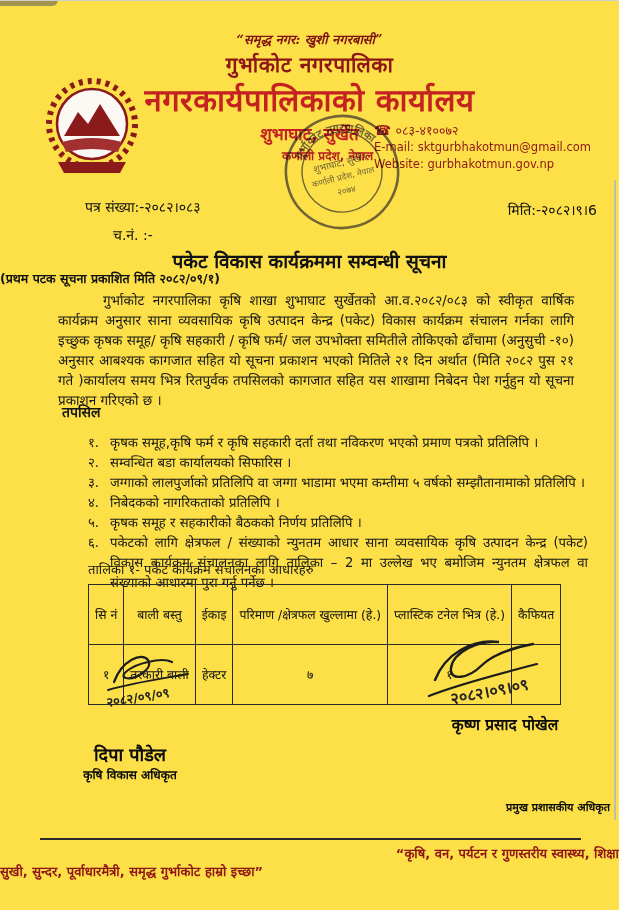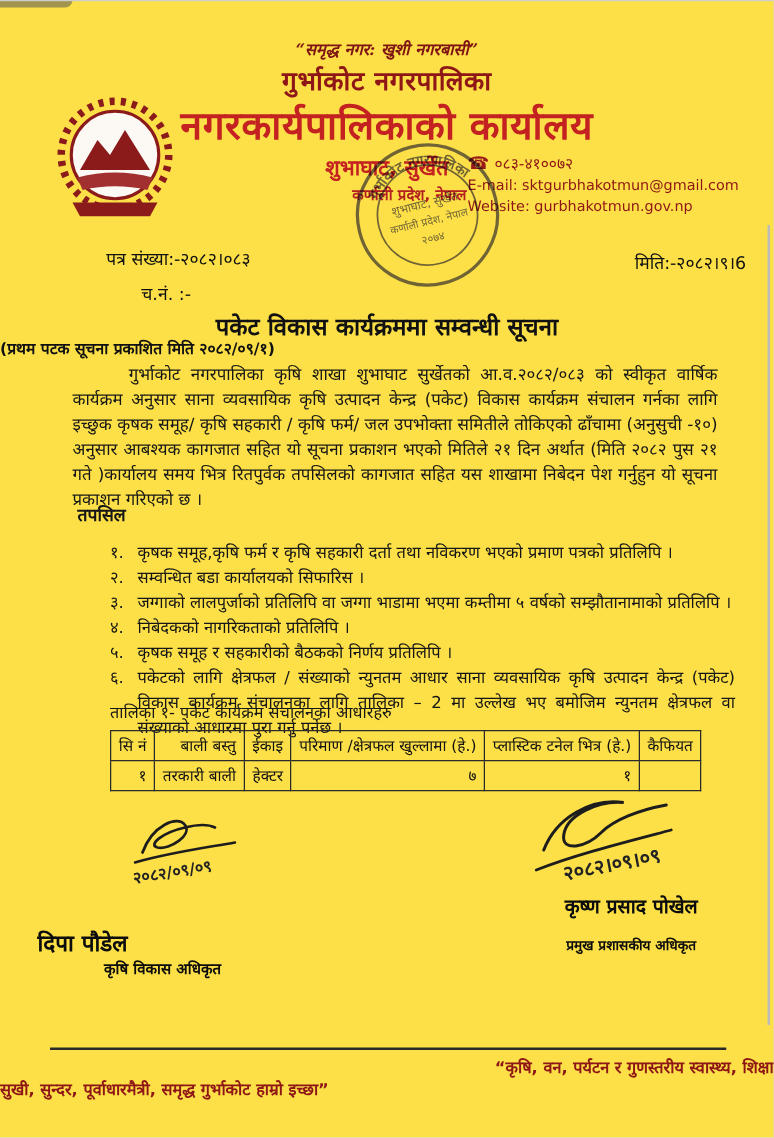--- a/index.html
+++ b/index.html
@@ -29,28 +29,28 @@
   
   .para{left:58px;width:516px;top:290px;font-size:13.5px;line-height:20px;text-align:justify;text-indent:45px;color:#161616;}
   .tapasil{left:62px;top:402px;font-size:14px;font-weight:bold;color:#161616;}
   .list{left:88px;top:433px;width:500px;font-size:13.2px;line-height:20px;color:#161616;}
   .li{display:flex;margin-bottom:0;}
   .li .num{width:22px;flex:none;}
   .li .txt{flex:1;text-align:justify;}
   .tbl-caption{left:88px;top:560px;font-size:13px;color:#161616;}
   
   table.sheet{left:88px;top:584px;border-collapse:collapse;position:absolute;font-size:12.3px;color:#111;}
-  table.sheet td,table.sheet th{border:1.4px solid #2a2a2a;padding:2px 6px;font-weight:normal;text-align:right;height:19px;white-space:nowrap;}
+  table.sheet td,table.sheet th{border:1.4px solid #2a2a2a;padding:20px 6px;font-weight:normal;text-align:center;height:19px;white-space:nowrap;}
   
   .sig-svg{pointer-events:none;}
   .sig-date{font-size:13px;color:#242424;font-weight:bold;}
-  .sig-name-l{left:30px;width:200px;top:742px;font-size:18px;font-weight:bold;color:#0c0c0c;}
+  .sig-name-l{left:30px;width:200px;top:742px;font-size:18px;font-weight:bold;text-align:center;color:#0c0c0c;}
   .sig-title-l{left:30px;width:200px;top:766px;font-size:12px;font-weight:bold;text-align:center;color:#0c0c0c;}
   .sig-name-r{left:400px;width:210px;top:713px;font-size:15.5px;font-weight:bold;text-align:center;color:#0c0c0c;}
-  .sig-title-r{left:400px;width:210px;top:748px;font-size:11px;font-weight:bold;text-align:center;color:#0c0c0c;}
+  .sig-title-r{left:400px;width:210px;top:799px;font-size:11px;font-weight:bold;text-align:right;color:#0c0c0c;}
   
   .footer-rule{left:40px;right:38px;top:838px;border-top:2.5px solid #2a2a2a;}
   .footer1{left:0;right:0;top:844px;font-size:13px;font-weight:bold;color:#8e1616;text-align:right;}
   .footer2{left:0;right:0;top:862px;font-size:13px;font-weight:bold;color:#8e1616;text-align:left;}
   
   .stamp{left:278px;top:108px;width:128px;height:128px;transform:rotate(-14deg);opacity:.78;mix-blend-mode:multiply;}
   .stamp text{fill:#4a4aa8;font-family:"DejaVu Sans",sans-serif;}
   
   .smudge-tl{left:0;top:0;width:58px;height:6px;background:#555;opacity:.55;border-radius:0 0 6px 0;}
   .edge-r{right:3px;top:180px;width:2px;height:640px;background:#bdbdb8;}

